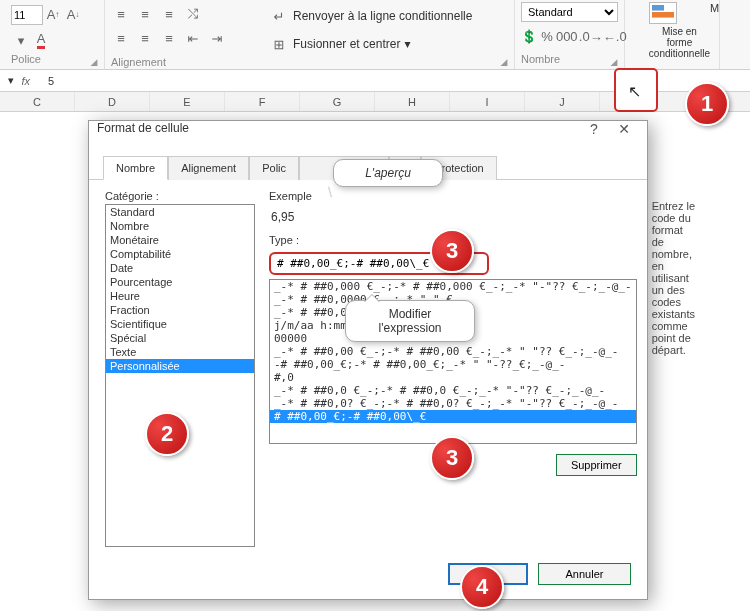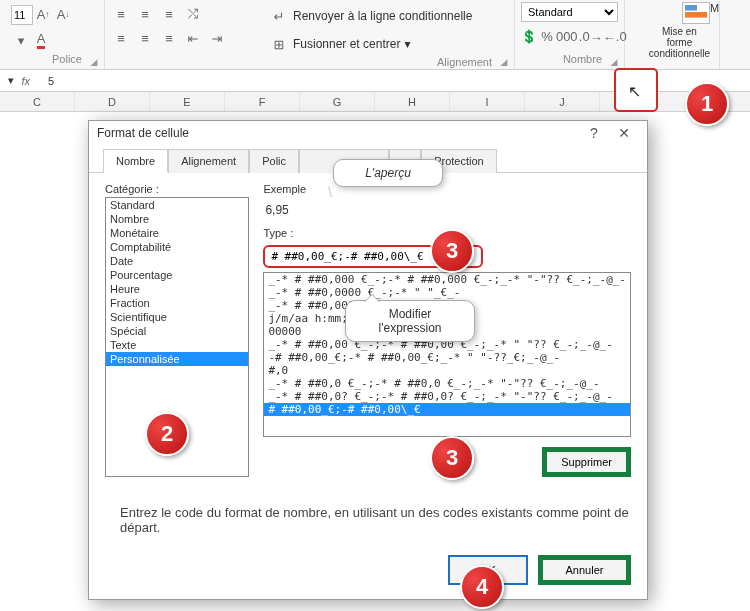--- a/index.html
+++ b/index.html
@@ -23,21 +23,21 @@
   }
   .ribbon-spacer-left { width: 5px; }
   .group {
     border-right: 1px solid #e0e0e0;
     display: flex;
     flex-direction: column;
     padding: 2px 6px;
   }
   .group-body { flex: 1; display: flex; align-items: center; }
   .group-name-row { height: 14px; position: relative; color: #888; font-size: 11px; }
-  .group-name { position: absolute; left: 0; right: 16px; text-align: right; }
+  .group-name { position: absolute; left: 0; right: 16px; text-align: left; }
   .dialog-launcher {
     position: absolute;
     right: -2px; bottom: -1px;
     width: 12px; height: 12px;
     border: 1px solid transparent;
     cursor: pointer;
     font-size: 9px; color: #999;
     text-align: center; line-height: 10px;
   }
   .ribbon-icon {
@@ -64,21 +64,21 @@
     display: grid;
     grid-template-columns: repeat(6, 22px);
     grid-auto-rows: 22px;
     gap: 2px;
   }
   .group-police { width: 100px; }
   .group-align { width: 410px; }
   .group-num { width: 110px; }
   .group-cond { width: 95px; }
   .align-right-col { display: flex; flex-direction: column; gap: 4px; margin-left: 12px; }
-  .cond-btn { display:flex; flex-direction:column; align-items:flex-end; gap:2px; text-align:center;margin-left:24px; }
+  .cond-btn { display:flex; flex-direction:column; align-items:flex-start; gap:2px; text-align:center;margin-left:24px; }
   .cond-icon {
     width: 28px; height: 22px;
     background: linear-gradient(#fff,#fff);
     border: 1px solid #bbb;
     position: relative;
   }
   .cond-icon::before {
     content:""; position:absolute; inset:2px;
     background:
       linear-gradient(#5b9bd5,#5b9bd5) 0 0/55% 35% no-repeat,
@@ -126,21 +126,21 @@
     position: absolute;
     left: 88px; top: 120px;
     width: 560px; height: 480px;
     background: #fff;
     border: 1px solid #999;
     box-shadow: 4px 4px 18px rgba(0,0,0,0.35);
     display: flex; flex-direction: column;
   }
   .titlebar {
     height: 30px;
-    display:flex; align-items:center;
+    display:flex; align-items:flex-start;
     padding: 0 8px;
     font-size: 12px;
   }
   .titlebar .title { flex:1; }
   .titlebar .win-btn { width: 30px; text-align:center; font-size:14px; color:#555; }
   .tabs {
     display:flex;
     padding: 0 14px;
     gap: 0;
     border-bottom: 1px solid #ccc;
@@ -157,21 +157,21 @@
   }
   .tab.active {
     background: #fff;
     border-bottom: 1px solid #fff;
   }
   .tab.hidden-tab { color: transparent; pointer-events:none; }
   .dialog-body {
     flex:1;
     padding: 10px 16px 6px 16px;
     display:flex;
-    flex-direction: column;
+    flex-direction: row;
   }
   .row-top {
     display:flex;
     gap: 14px;
     flex:1;
   }
   .cat-col {
     width: 150px;
     display:flex; flex-direction:column;
   }
@@ -206,27 +206,27 @@
     height: 165px;
     overflow-y: scroll;
     font-family: "Segoe UI", monospace;
     font-size: 11px;
     background:#fff;
   }
   .format-list div { padding: 0 4px; white-space: pre; }
   .format-list .selected { background:#1e90ff; color:#fff; }
   .supprimer-row { display:flex; justify-content:flex-end; margin-top:6px; }
   .btn {
-    border:5px solid #15803d;
+    border:1px solid #15803d;
     background:#f3f3f3;
     padding:4px 14px;
     font-size:11px;
     cursor:pointer;
   }
-  .hint-row { font-size: 13px; color:#444; margin: 28px 0 4px; padding-left: 15px; }
+  .hint-row { font-size: 11px; color:#444; margin: 10px 0 4px; padding-left: 15px; }
   .button-row {
     display:flex; justify-content:flex-end; gap:10px;
     padding: 10px 16px 14px;
   }
   .btn.primary { border:1px solid #1e6fbf; box-shadow: inset 0 0 0 1px #1e6fbf; }
   
   .callout {
     position:absolute;
     background:#fff;
     border:1px solid #aaa;
@@ -276,21 +276,21 @@
   .badge4 { left: 460px; top: 565px; }
 </style>
 </head>
 <body>
 
 <div class="ribbon">
   <div class="ribbon-spacer-left"></div>
 
   <div class="group group-police">
     <div class="group-body">
-      <input style="width: 22px;" value="11">
+      <input style="width: 32px;" value="11">
       <span class="ribbon-icon">A<span style="font-size:8px">↑</span></span>
       <span class="ribbon-icon">A<span style="font-size:8px">↓</span></span>
     </div>
     <div class="group-body">
       <span class="ribbon-icon">▾</span>
       <span class="ribbon-icon">
           <span style="border-bottom:3px solid #d33">A</span>
         </span>
     </div>
     <div class="group-name-row">

